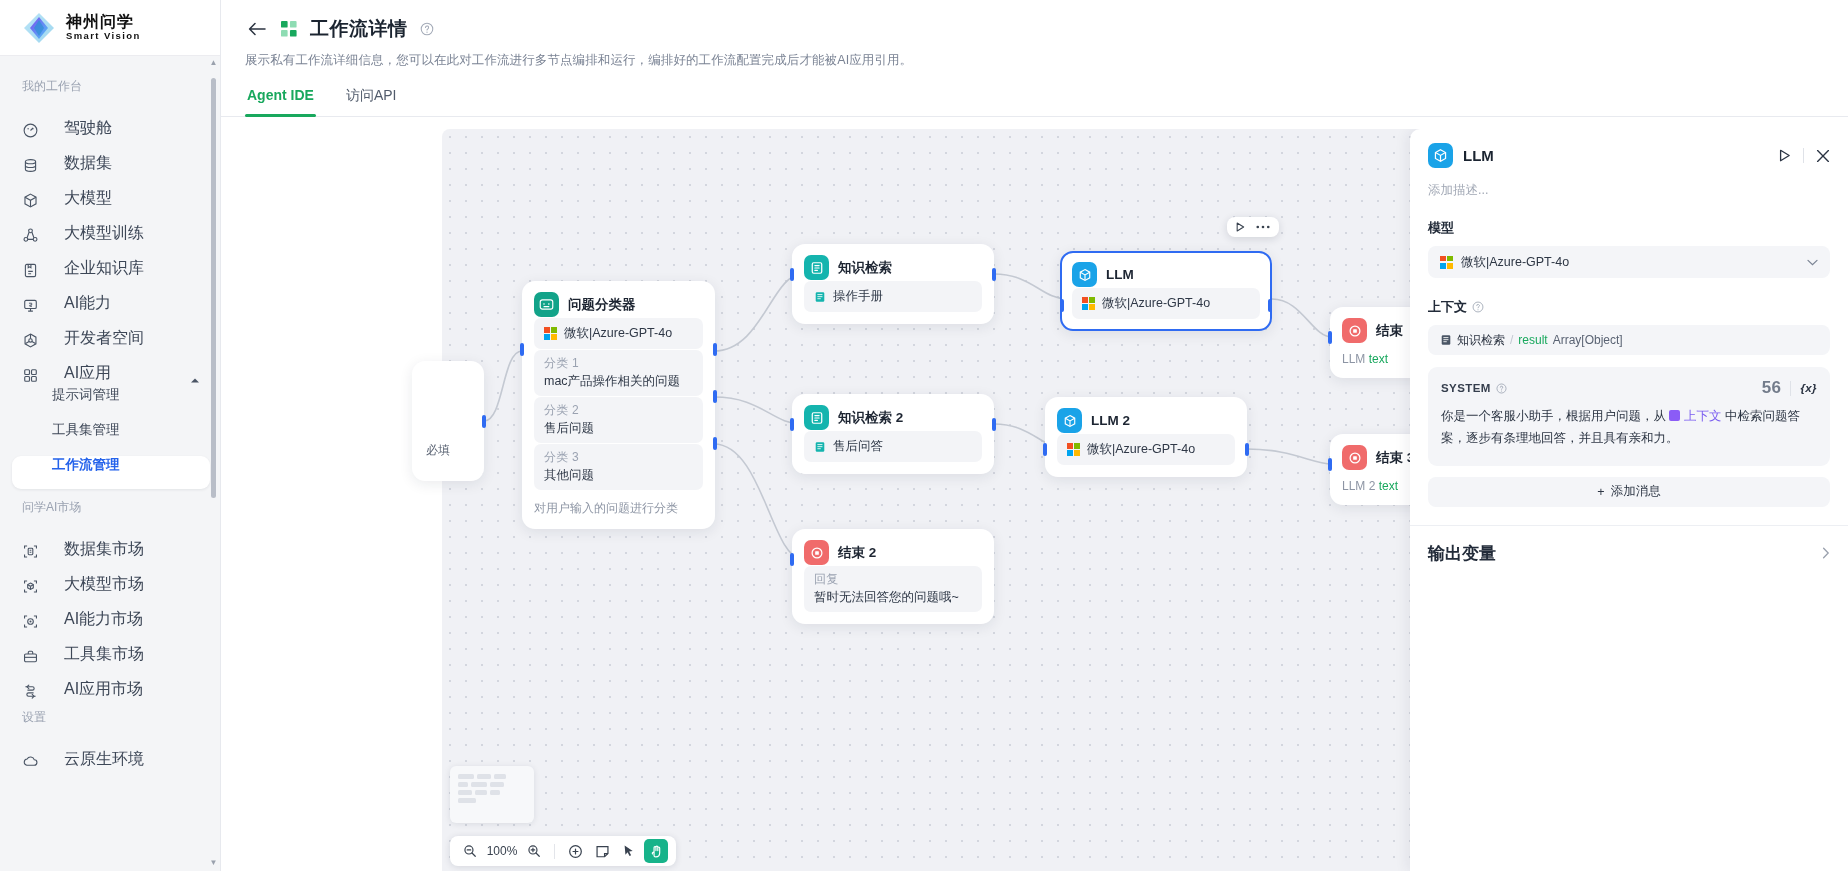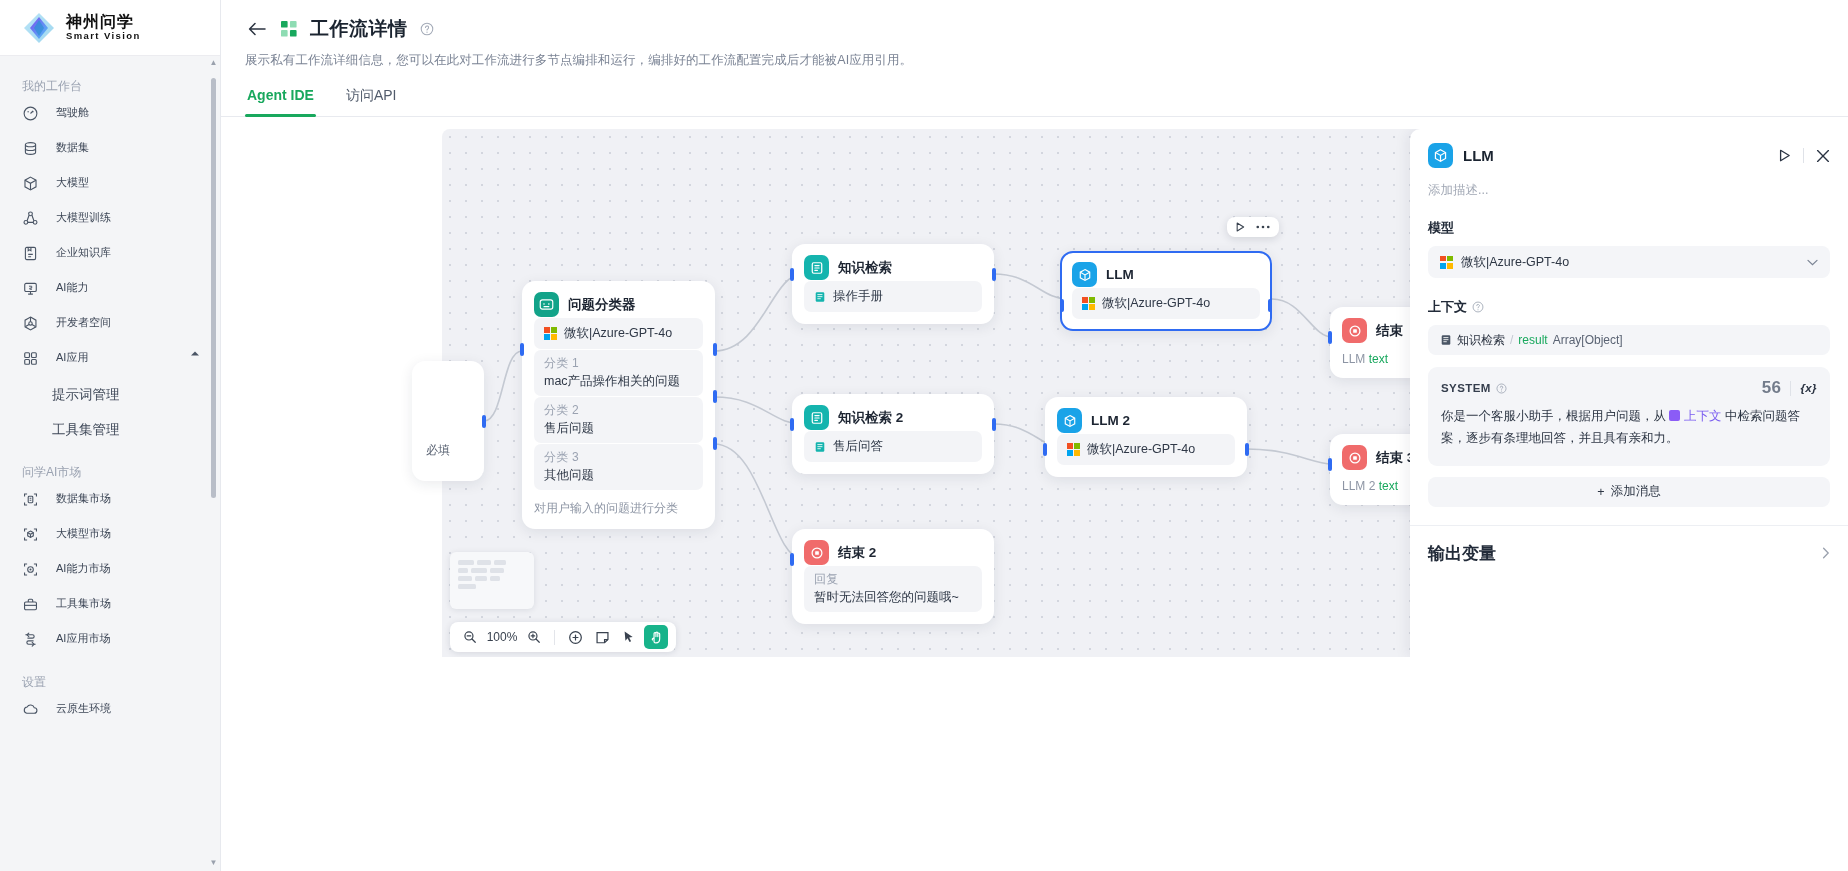--- a/index.html
+++ b/index.html
@@ -34,24 +34,24 @@
 
   .nav-scroll {
     flex:1; overflow:hidden; position:relative;
     padding-top:14px;
   }
   .nav-group-title {
     font-size:12px; color:#9aa2b1;
     padding:8px 0 9px 22px;
   }
   .nav-item {
-    display:flex; align-items:flex-start; gap:17px;
+    display:flex; align-items:flex-end; gap:25px;
     height:34px; margin:1px 10px 1px 12px;
     padding-left:10px; border-radius:8px;
-    color:#3d4757; font-size:11px; cursor:pointer;
+    color:#3d4757; font-size:16px; cursor:pointer;
     position:relative;
   }
   .nav-item .ic { width:17px; height:17px; flex:0 0 17px; display:block; }
   .nav-item .ic svg { display:block; }
   .nav-sub {
     display:flex; align-items:flex-start;
     height:33px; margin:2px 10px 2px 12px;
     padding-left:40px; border-radius:9px;
     font-size:13.5px; color:#3d4757; cursor:pointer;
   }
@@ -68,21 +68,21 @@
     position:absolute; right:0; width:7px; height:9px;
     display:flex; align-items:center; justify-content:center;
     color:#9aa1ad; font-size:8px;
   }
   .sb-thumb {
     position:absolute; right:1px; top:20px; height:420px; width:5px;
     background:#b9bec8; border-radius:3px;
   }
 
   
-  .main { flex:1; height:657px; display:flex; flex-direction:column; background:#fff; position:relative;}
+  .main { flex:1; height:871px; display:flex; flex-direction:column; background:#fff; position:relative;}
   .page-head { padding:16px 24px 0 24px; }
   .head-row { display:flex; align-items:center; gap:12px; }
   .back-btn {
     width:24px; height:24px; display:flex; align-items:center; justify-content:center;
     cursor:pointer; color:#303a4b; font-size:17px; line-height:1;
   }
   .title-icon { width:17px; height:17px; flex:0 0 17px;}
   .page-title { font-size:19px; font-weight:700; color:#1b2430; letter-spacing:.5px; }
   .help-ic { width:14px;height:14px; color:#a4abb8; }
   .page-desc { font-size:12.5px; color:#7a8394; margin-top:10px; letter-spacing:.1px;}
@@ -340,20 +340,23 @@
           </svg>
         </span>
     </div>
 
     <div class="nav-sub">
       <span>提示词管理</span>
     </div>
     <div class="nav-sub">
       <span>工具集管理</span>
     </div>
+    <div class="nav-sub active">
+      <span>工作流管理</span>
+    </div>
 
     <div class="nav-group-title">问学AI市场</div>
 
     <div class="nav-item">
       <span class="ic">
           <svg width="17" height="17" viewBox="0 0 20 20" fill="none" stroke="#4a5565" stroke-width="1.3">
             <path d="M3 6.6V3.6h3M17 6.6V3.6h-3M3 13.4v3h3M17 13.4v3h-3"></path>
             <rect x="7.3" y="6.2" width="5.4" height="7.6" rx="1.1"></rect>
             <path d="M9 8.6h2M9 10.8h2"></path>
           </svg>

